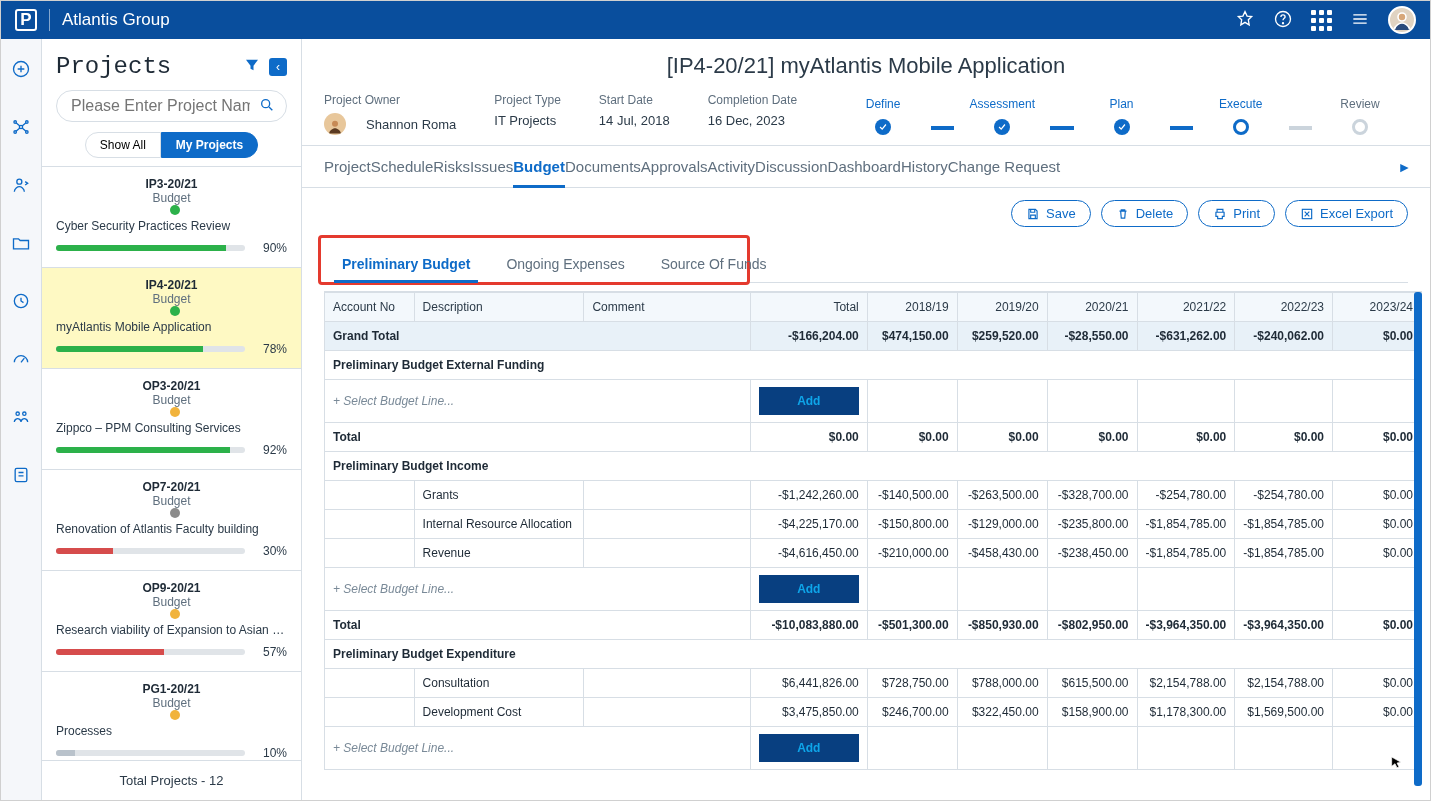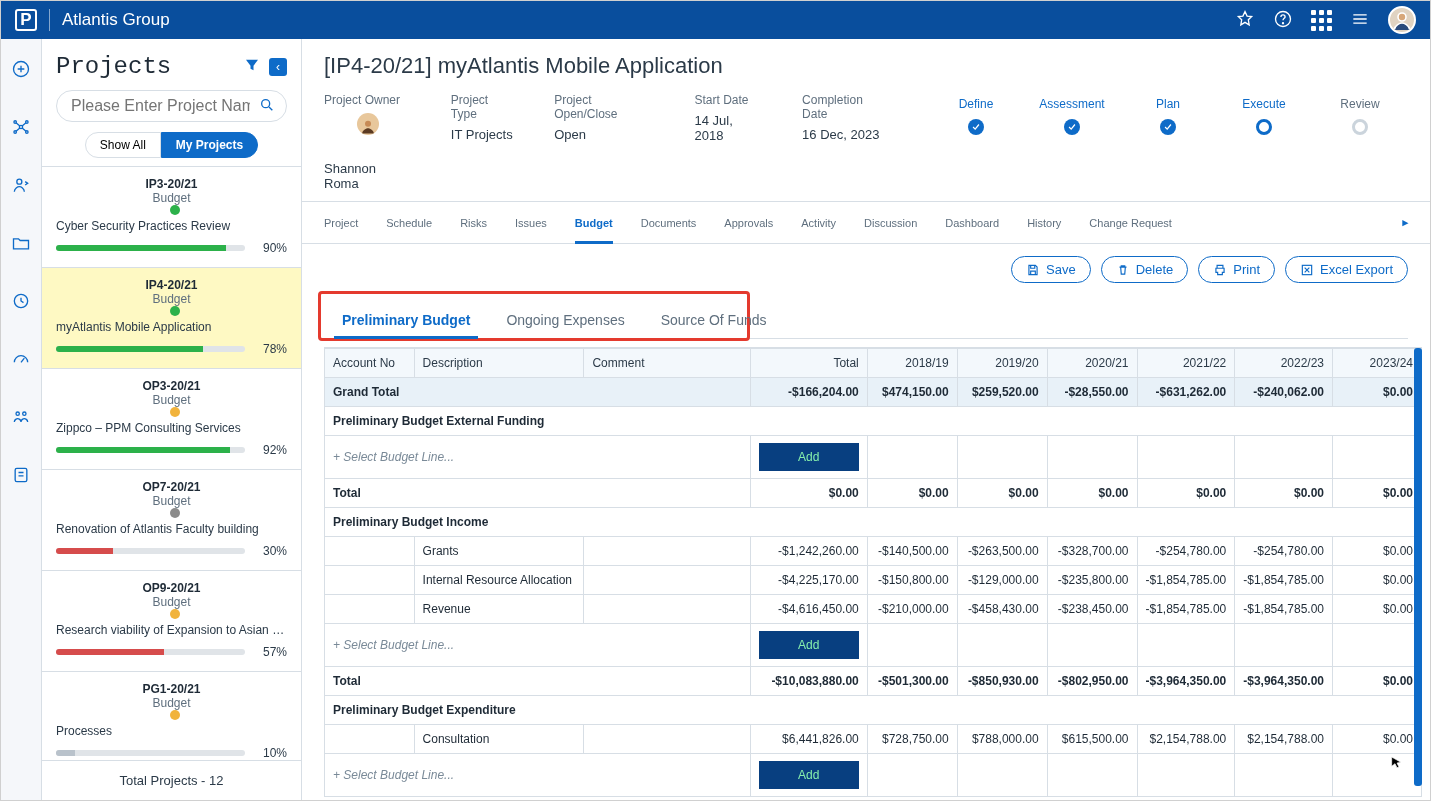--- a/index.html
+++ b/index.html
@@ -72,41 +72,41 @@
   .proj-name{font-size:12px;color:#2b3a48;margin-top:4px;white-space:nowrap;overflow:hidden;text-overflow:ellipsis;}
   .proj-bar-row{display:flex;align-items:center;gap:8px;margin-top:8px;}
   .proj-bar{flex:1;height:6px;border-radius:3px;background:#e0e4e8;overflow:hidden;}
   .proj-bar .fill{height:100%;}
   .proj-pct{font-size:12px;color:#2b3a48;width:34px;text-align:right;}
 
   .pp-footer{padding:12px 0;text-align:center;font-size:13px;color:#2b3a48;border-top:1px solid var(--line);}
 
   
   .main{flex:1;display:flex;flex-direction:column;overflow:hidden;background:#fff;}
-  .main-title{font-size:22px;color:#2b3a48;padding:14px 22px 10px;}
+  .main-title{font-size:22px;color:#2b3a48;padding:14px 22px 10px;text-align:center;}
   .meta-strip{display:flex;align-items:flex-start;padding:4px 22px 10px;border-bottom:1px solid var(--line);gap:38px;}
   .meta-block{display:flex;flex-direction:column;gap:6px;}
   .meta-label{font-size:12px;color:var(--muted);}
   .meta-value{font-size:13px;color:#2b3a48;}
-  .owner-row{display:flex;align-items:center;gap:26px;flex-direction:column;}
+  .owner-row{display:flex;align-items:center;gap:20px;}
   .owner-ava{width:22px;height:22px;border-radius:50%;background:#e8c79b;display:flex;align-items:flex-end;justify-content:center;overflow:hidden;}
   .owner-ava svg{width:18px;height:18px;}
 
   .stage-track{flex:1;display:flex;align-items:center;justify-content:flex-end;gap:0;padding-top:4px;}
   .stage{display:flex;flex-direction:column;align-items:center;gap:8px;position:relative;width:96px;}
   .stage .lab{font-size:12px;color:var(--accent);}
   .stage .lab.muted{color:var(--muted);}
   .stage-dot{width:16px;height:16px;border-radius:50%;background:var(--accent);display:flex;align-items:center;justify-content:center;}
   .stage-dot svg{width:10px;height:10px;stroke:#fff;stroke-width:3;fill:none;}
   .stage-dot.hollow{background:#fff;border:3px solid var(--accent);}
   .stage-dot.off{background:#fff;border:3px solid #cbd4dc;}
   .stage-line{height:4px;background:var(--accent);flex:1;margin-top:24px;}
   .stage-line.off{background:#cbd4dc;}
 
-  .tabs{display:flex;align-items:center;gap:28px;padding:0 22px;height:42px;border-bottom:1px solid var(--line);font-size:11px;color:var(--muted);}
+  .tabs{display:flex;align-items:center;padding:0 22px;height:42px;border-bottom:1px solid var(--line);font-size:15px;color:var(--muted);}
   .tabs .tab{cursor:pointer;height:100%;display:flex;align-items:center;position:relative;}
   .tabs .tab.active{color:var(--accent);font-weight:700;}
   .tabs .tab.active::after{content:"";position:absolute;left:0;right:0;bottom:-1px;height:3px;background:var(--accent);}
   .tabs .more{margin-left:auto;color:var(--accent);font-weight:700;}
 
   .actions-row{display:flex;justify-content:flex-end;gap:10px;padding:12px 22px 14px;}
   .obtn{display:flex;align-items:center;gap:6px;border:1.5px solid var(--accent);color:var(--accent);background:#fff;border-radius:16px;padding:5px 14px;font-size:13px;cursor:pointer;}
   .obtn svg{width:14px;height:14px;stroke:var(--accent);fill:none;stroke-width:2;}
 
   .subtab-wrap{margin:0 22px 8px;position:relative;}
@@ -124,21 +124,21 @@
 
   table.grid{border-collapse:collapse;width:100%;min-width:1080px;}
   table.grid th,table.grid td{border:1px solid var(--line);padding:7px 8px;font-size:12px;white-space:nowrap;}
   table.grid th{background:#f3f8fc;font-weight:500;text-align:left;color:#2b3a48;}
   table.grid th.num,table.grid td.num{text-align:right;}
   tr.gtotal td{background:#e8f1f8;font-weight:700;}
   tr.section td{font-weight:700;background:#fff;}
   tr.select-row td.selcell{font-style:italic;color:#7a8a98;}
   tr.totalrow td{font-weight:700;}
   td.addcell{padding:0;}
-  .addbtn{background:var(--brand-dark);color:#86efac;width:100px;height:28px;display:flex;align-items:center;justify-content:center;font-size:12px;font-weight:400;margin-left:auto;}
+  .addbtn{background:var(--brand-dark);color:#0ea5e9;width:100px;height:28px;display:flex;align-items:center;justify-content:center;font-size:12px;font-weight:700;margin-left:auto;}
   col.acc{width:90px;}col.desc{width:170px;}col.comm{width:170px;}
   col.tot{width:110px;}col.yr{width:90px;}
 
   .cursor{position:absolute;right:26px;bottom:30px;width:16px;height:16px;}
   .cursor svg{width:16px;height:16px;}
 </style>
 </head>
 <body>
 
 <div class="app">
@@ -378,24 +378,20 @@
                   <circle cx="12" cy="9" r="4" fill="#c78a55"></circle>
                   <path d="M4 22c1-5 6-7 8-7s7 2 8 7" fill="#5b3a22"></path>
                 </svg>
               </span>
             <span class="meta-value">Shannon Roma</span>
           </div>
         </div>
         <div class="meta-block">
           <div class="meta-label">Project Type</div>
           <div class="meta-value">IT Projects</div>
-        </div>
-        <div class="meta-block">
-          <div class="meta-label">Project Open/Close</div>
-          <div class="meta-value">Open</div>
         </div>
         <div class="meta-block">
           <div class="meta-label">Start Date</div>
           <div class="meta-value">14 Jul, 2018</div>
         </div>
         <div class="meta-block">
           <div class="meta-label">Completion Date</div>
           <div class="meta-value">16 Dec, 2023</div>
         </div>
 
@@ -626,20 +622,32 @@
                 <td>Consultation</td>
                 <td></td>
                 <td class="num">$6,441,826.00</td>
                 <td class="num">$728,750.00</td>
                 <td class="num">$788,000.00</td>
                 <td class="num">$615,500.00</td>
                 <td class="num">$2,154,788.00</td>
                 <td class="num">$2,154,788.00</td>
                 <td class="num">$0.00</td>
               </tr>
+              <tr>
+                <td></td>
+                <td>Development Cost</td>
+                <td></td>
+                <td class="num">$3,475,850.00</td>
+                <td class="num">$246,700.00</td>
+                <td class="num">$322,450.00</td>
+                <td class="num">$158,900.00</td>
+                <td class="num">$1,178,300.00</td>
+                <td class="num">$1,569,500.00</td>
+                <td class="num">$0.00</td>
+              </tr>
               <tr class="select-row">
                 <td colspan="3" class="selcell">+ Select Budget Line...</td>
                 <td class="addcell">
                   <div class="addbtn">Add</div>
                 </td>
                 <td></td>
                 <td></td>
                 <td></td>
                 <td></td>
                 <td></td>

